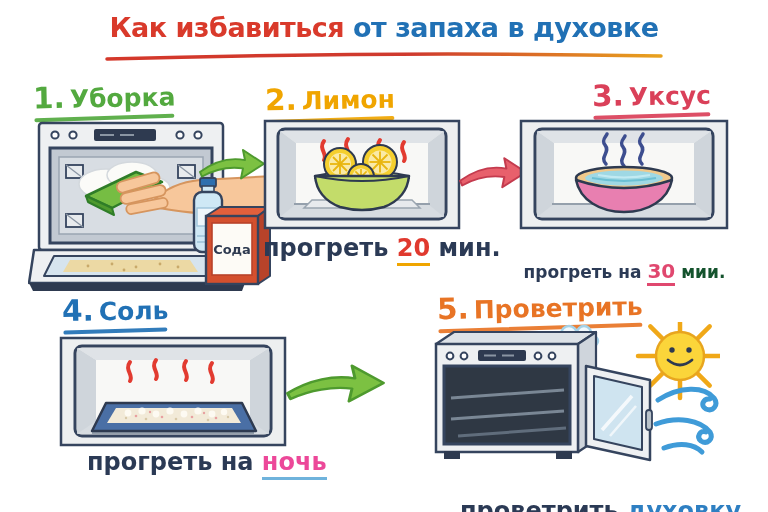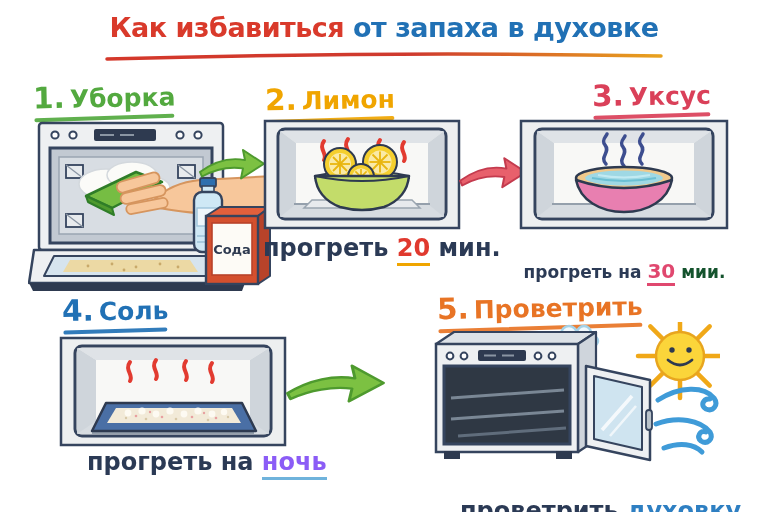--- a/index.html
+++ b/index.html
@@ -350,20 +350,20 @@
 
   <div class="cap" style="left:263px; top:234px; width:200px;">
     <span>прогреть </span><span class="val-red">20</span><span> мин.</span>
   </div>
 
   <div class="cap" style="left:507px; top:259px; width:235px; font-size:17px;">
     <span>прогреть на </span><span class="val-pink" style="font-size:20px;">30</span><span class="txt-pink"> мии.</span>
   </div>
 
   <div class="cap" style="left:87px; top:448px; width:200px;">
-    <span>прогреть на </span><span class="u-blue" style="color:#8b5cf6;">ночь</span>
+    <span>прогреть на </span><span class="u-blue" style="color:#ec4899;">ночь</span>
   </div>
 
   <div class="cap" style="left:460px; top:459px; width:240px;margin-top:38px;">
     <span>проветрить </span><span class="u-blue">духовку</span>
   </div>
 
 </div>
 
 </body></html>

